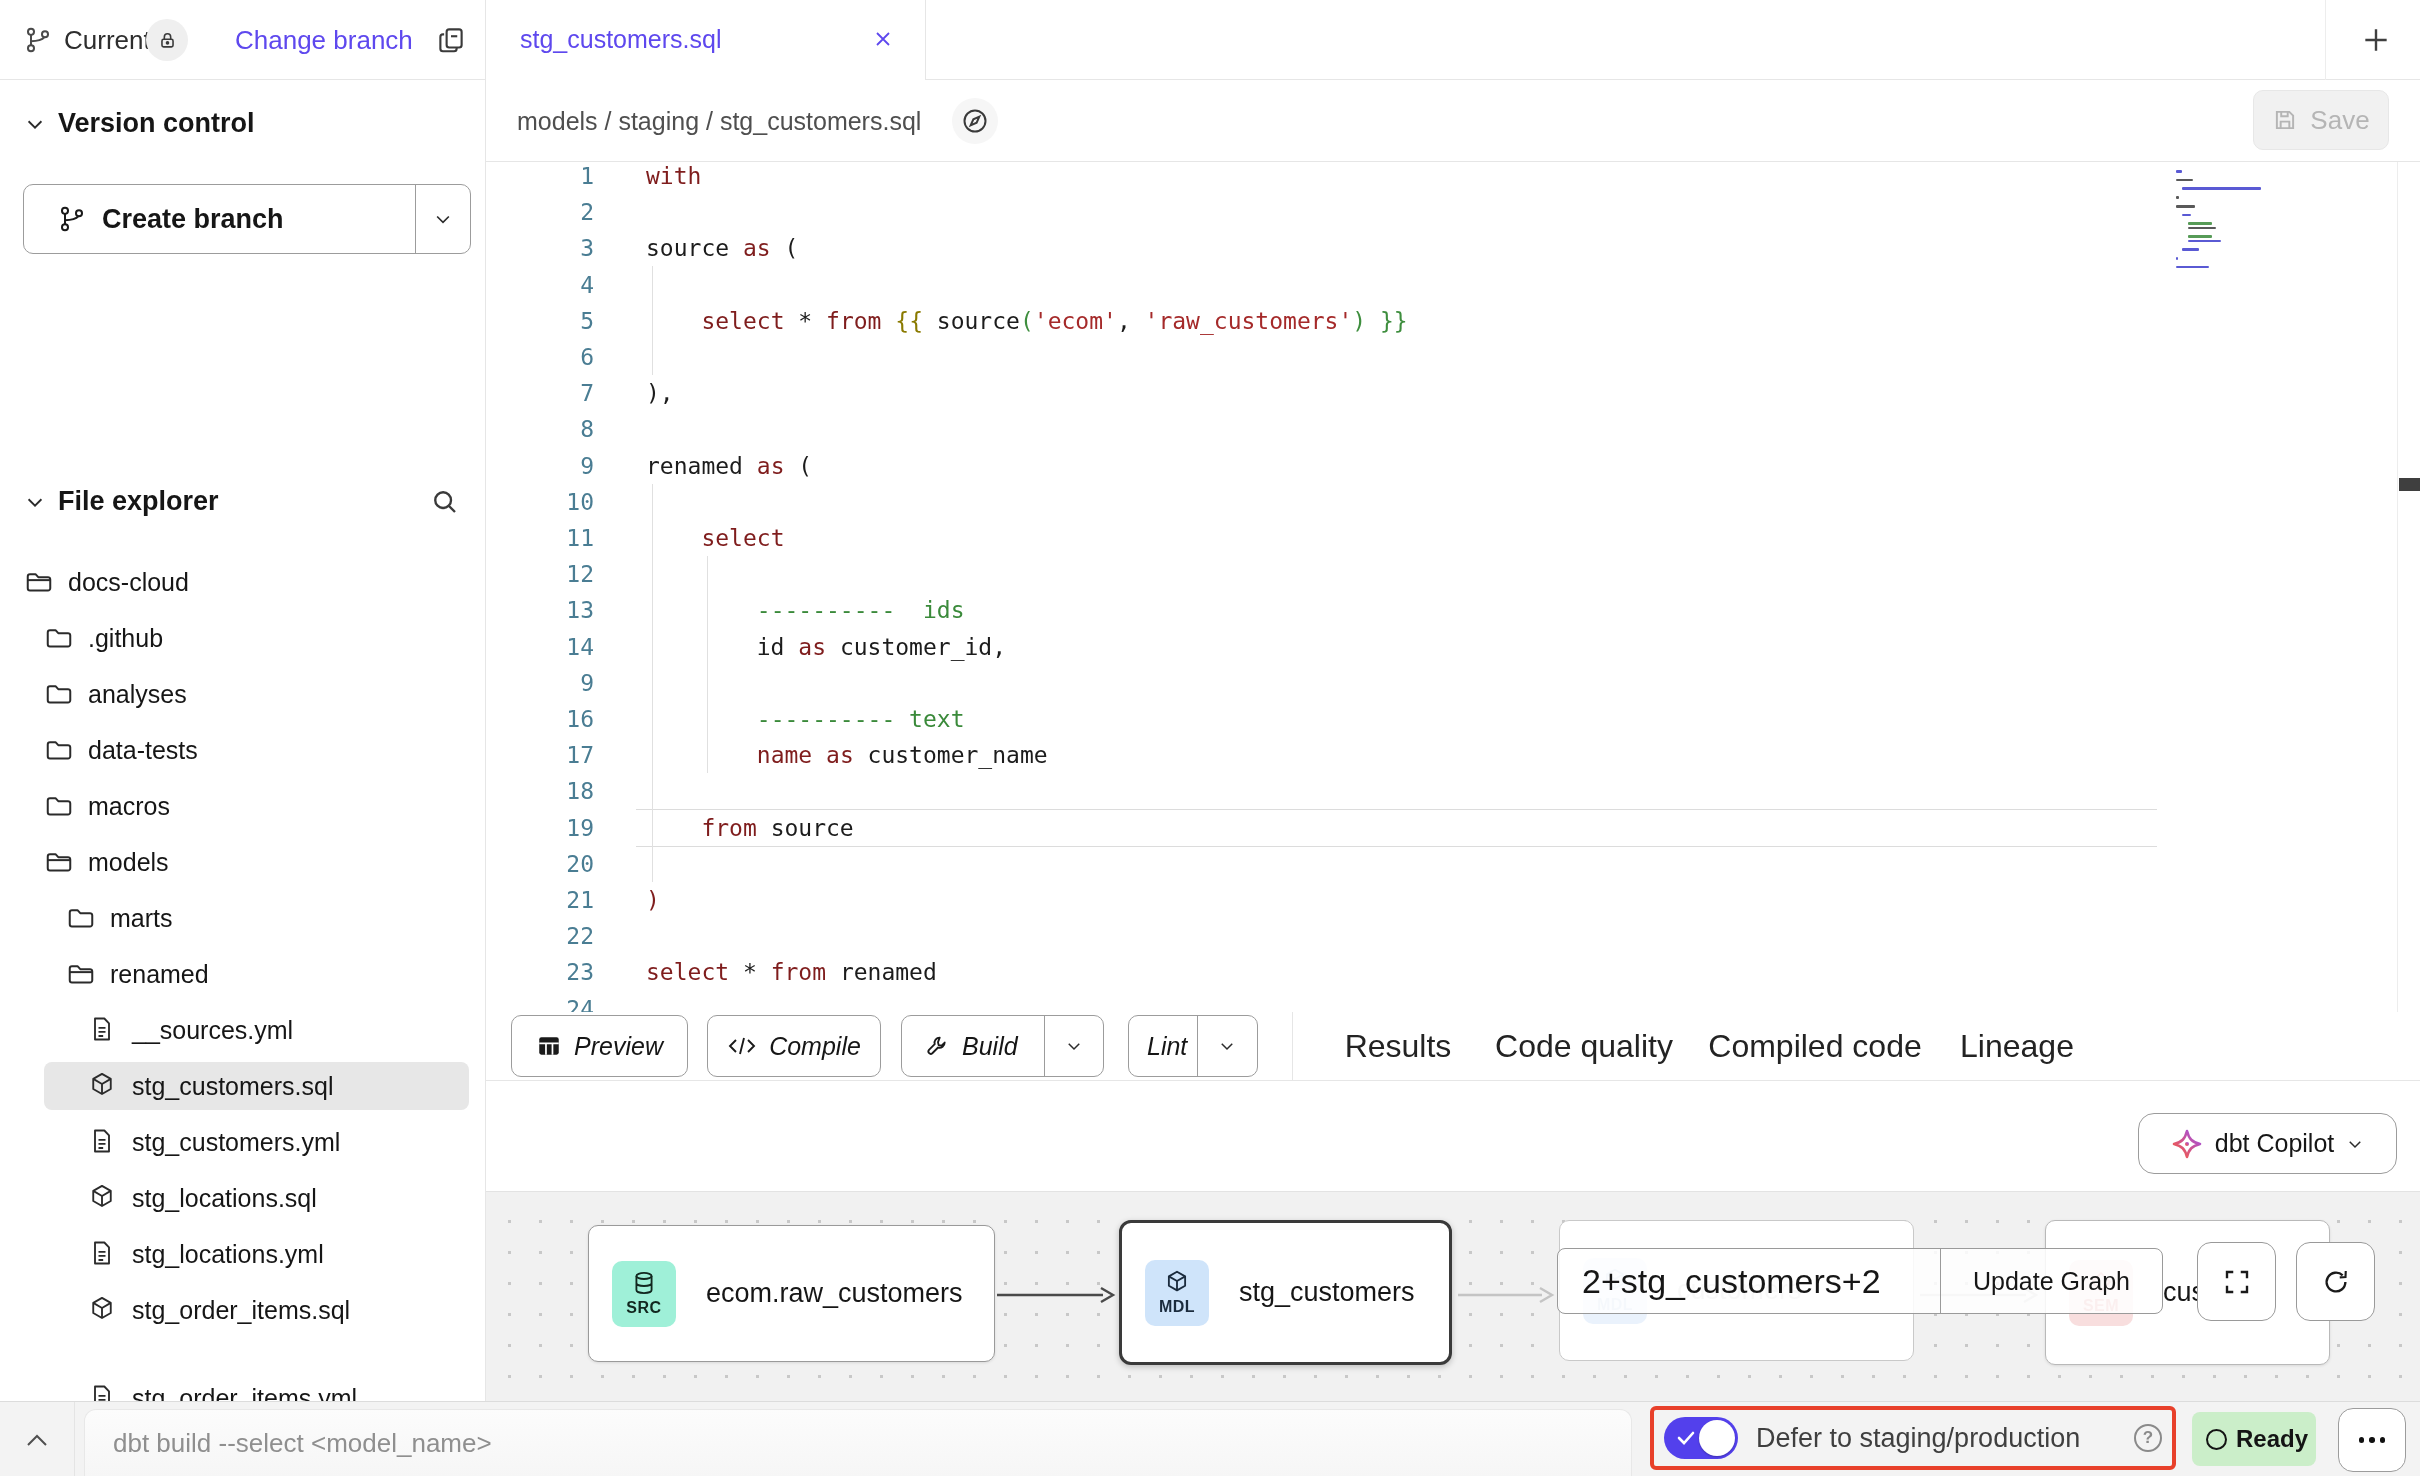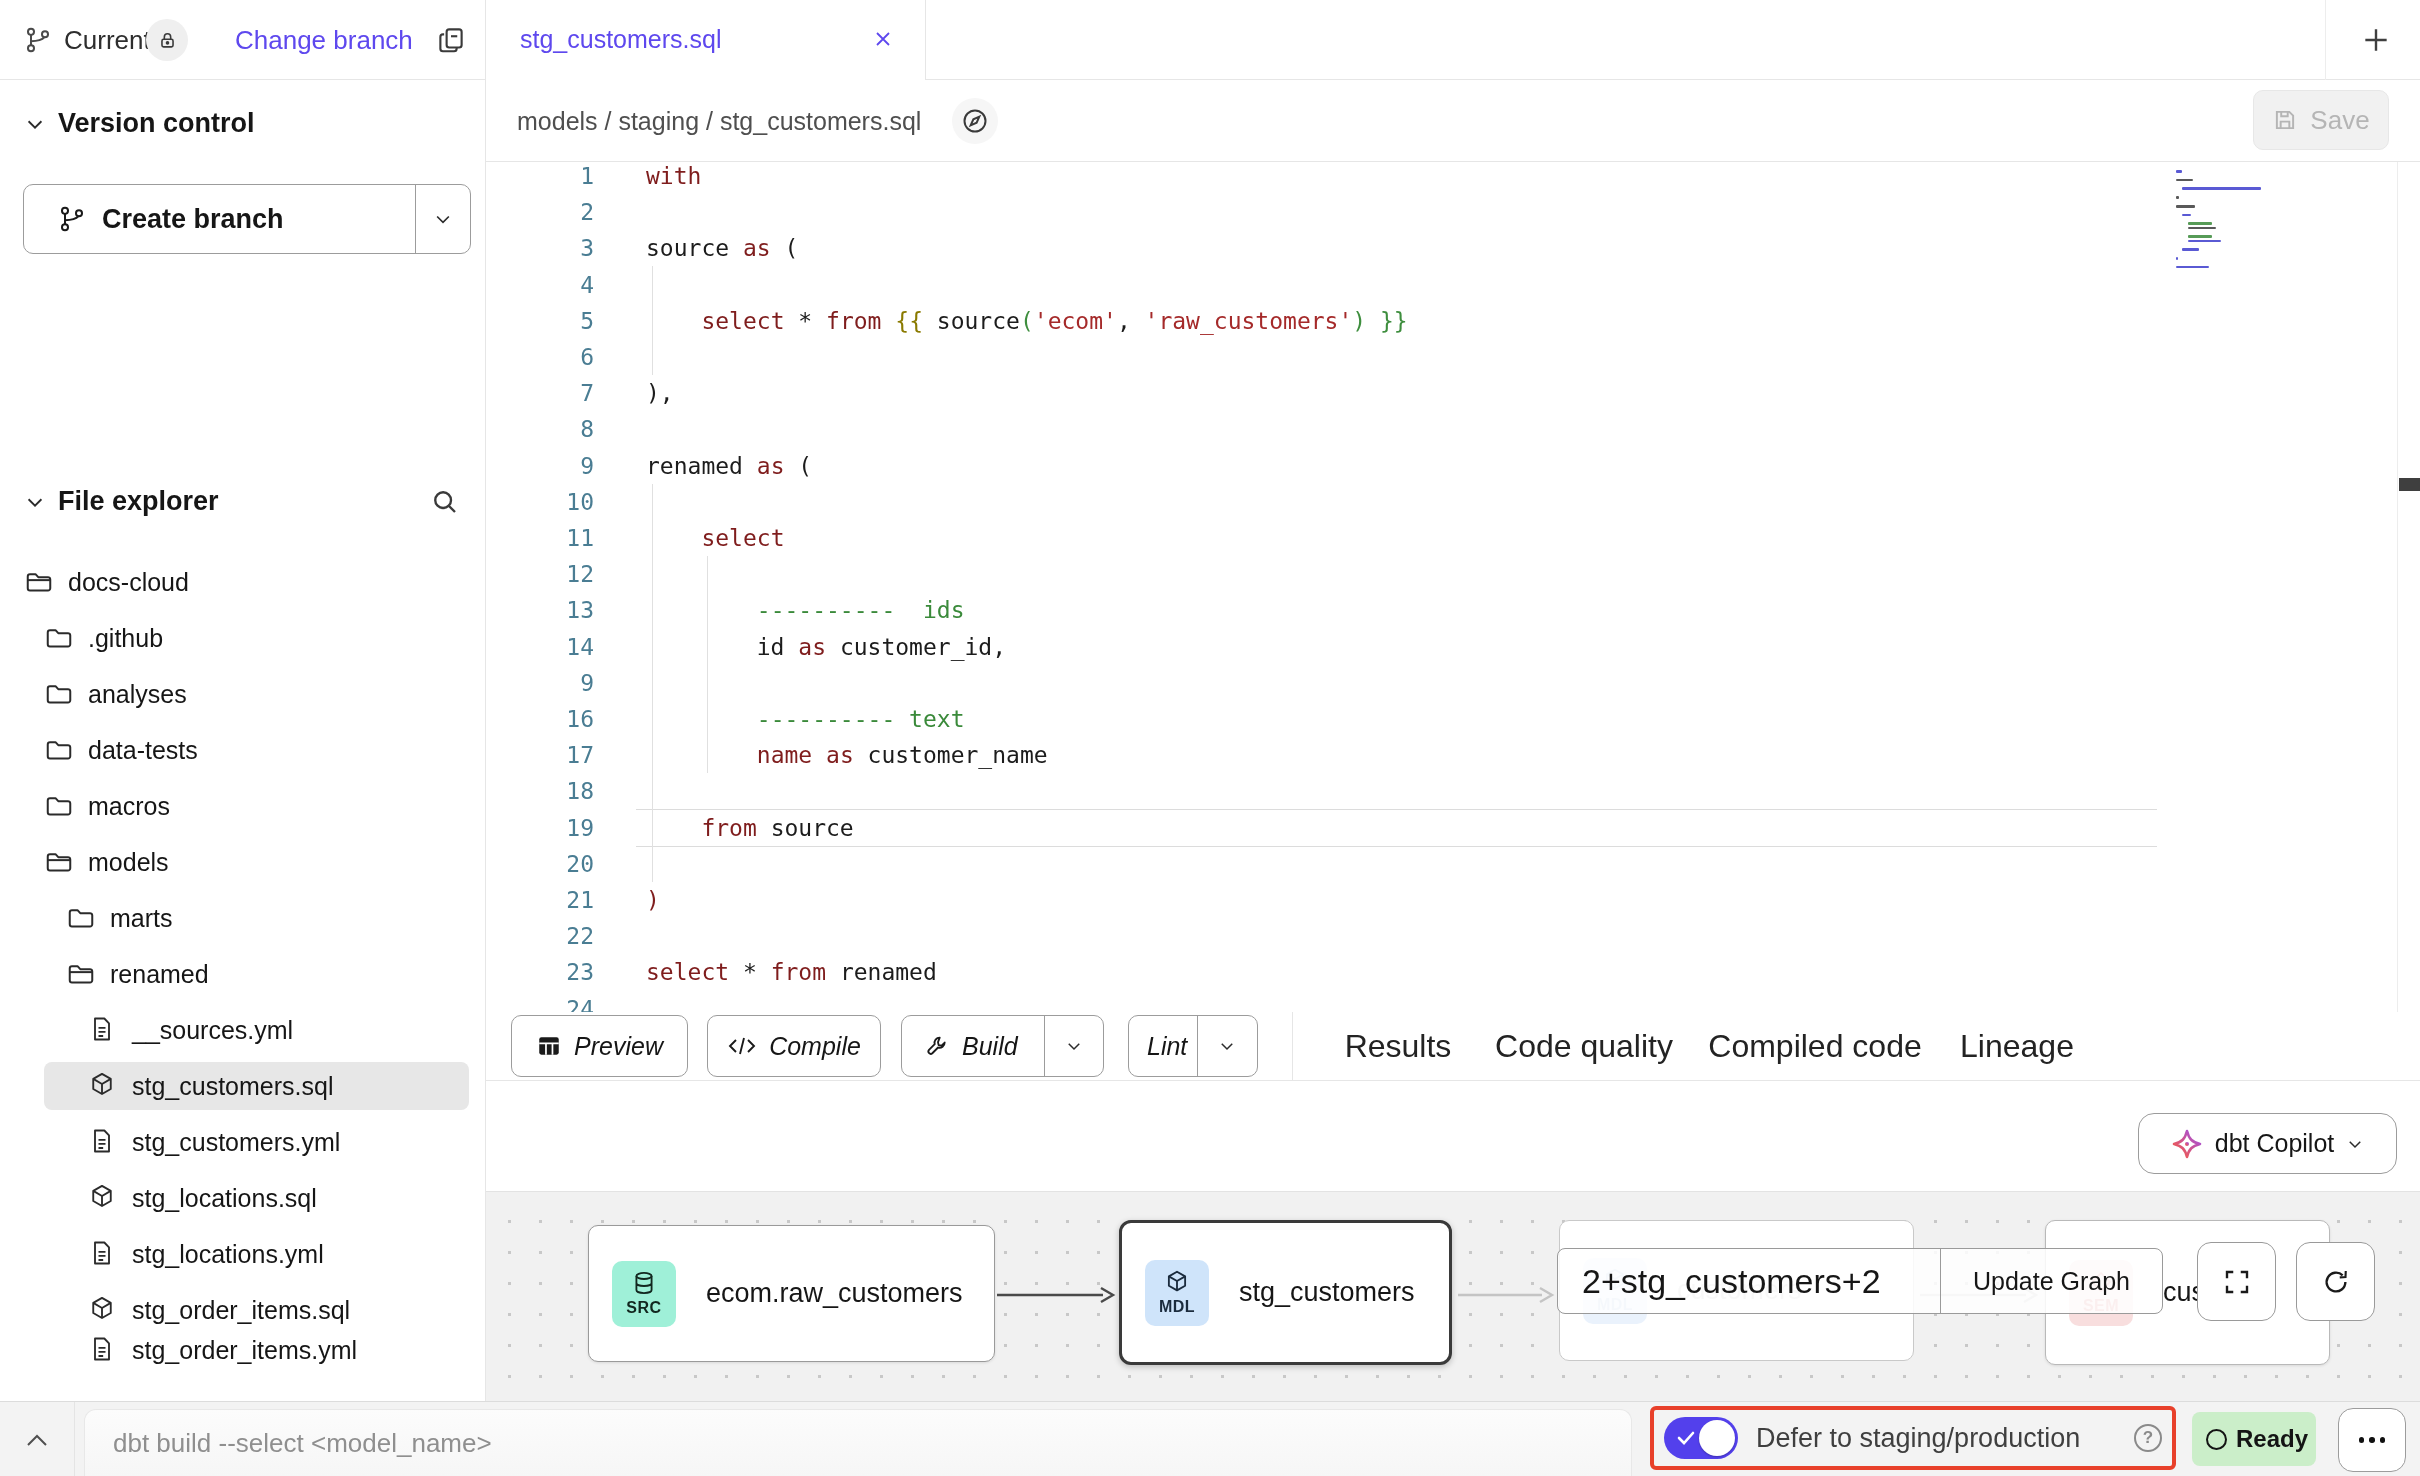--- a/index.html
+++ b/index.html
@@ -349,21 +349,21 @@
         </div>
         <div class="fx-row" style="top: 728px;">
           <span class="ic" style="left: 88px;">
             <svg width="28" height="28" viewBox="0 0 24 24" fill="none" stroke="#2b2b2b" stroke-width="1.6" stroke-linejoin="round">
               <path d="M12 2.5 l7.5 4.3 v8.6 L12 19.7 4.5 15.4 V6.8 Z"></path>
               <path d="M4.5 6.8 L12 11.1 l7.5-4.3 M12 11.1 V19.7"></path>
             </svg>
           </span>
           <span class="lb" style="left: 132px;">stg_order_items.sql</span>
         </div>
-        <div class="fx-row" style="top: 768px;">
+        <div class="fx-row" style="top: 816px;">
           <span class="ic" style="left: 88px;">
             <svg width="28" height="28" viewBox="0 0 24 24" fill="none" stroke="#2b2b2b" stroke-width="1.6" stroke-linejoin="round">
               <path d="M6 3 h8 l4 4.2 V21 H6 Z"></path>
               <path d="M9 11 h6 M9 14.5 h6 M9 18 h4"></path>
             </svg>
           </span>
           <span class="lb" style="left: 132px;">stg_order_items.yml</span>
         </div>
       </div>
   </aside>

